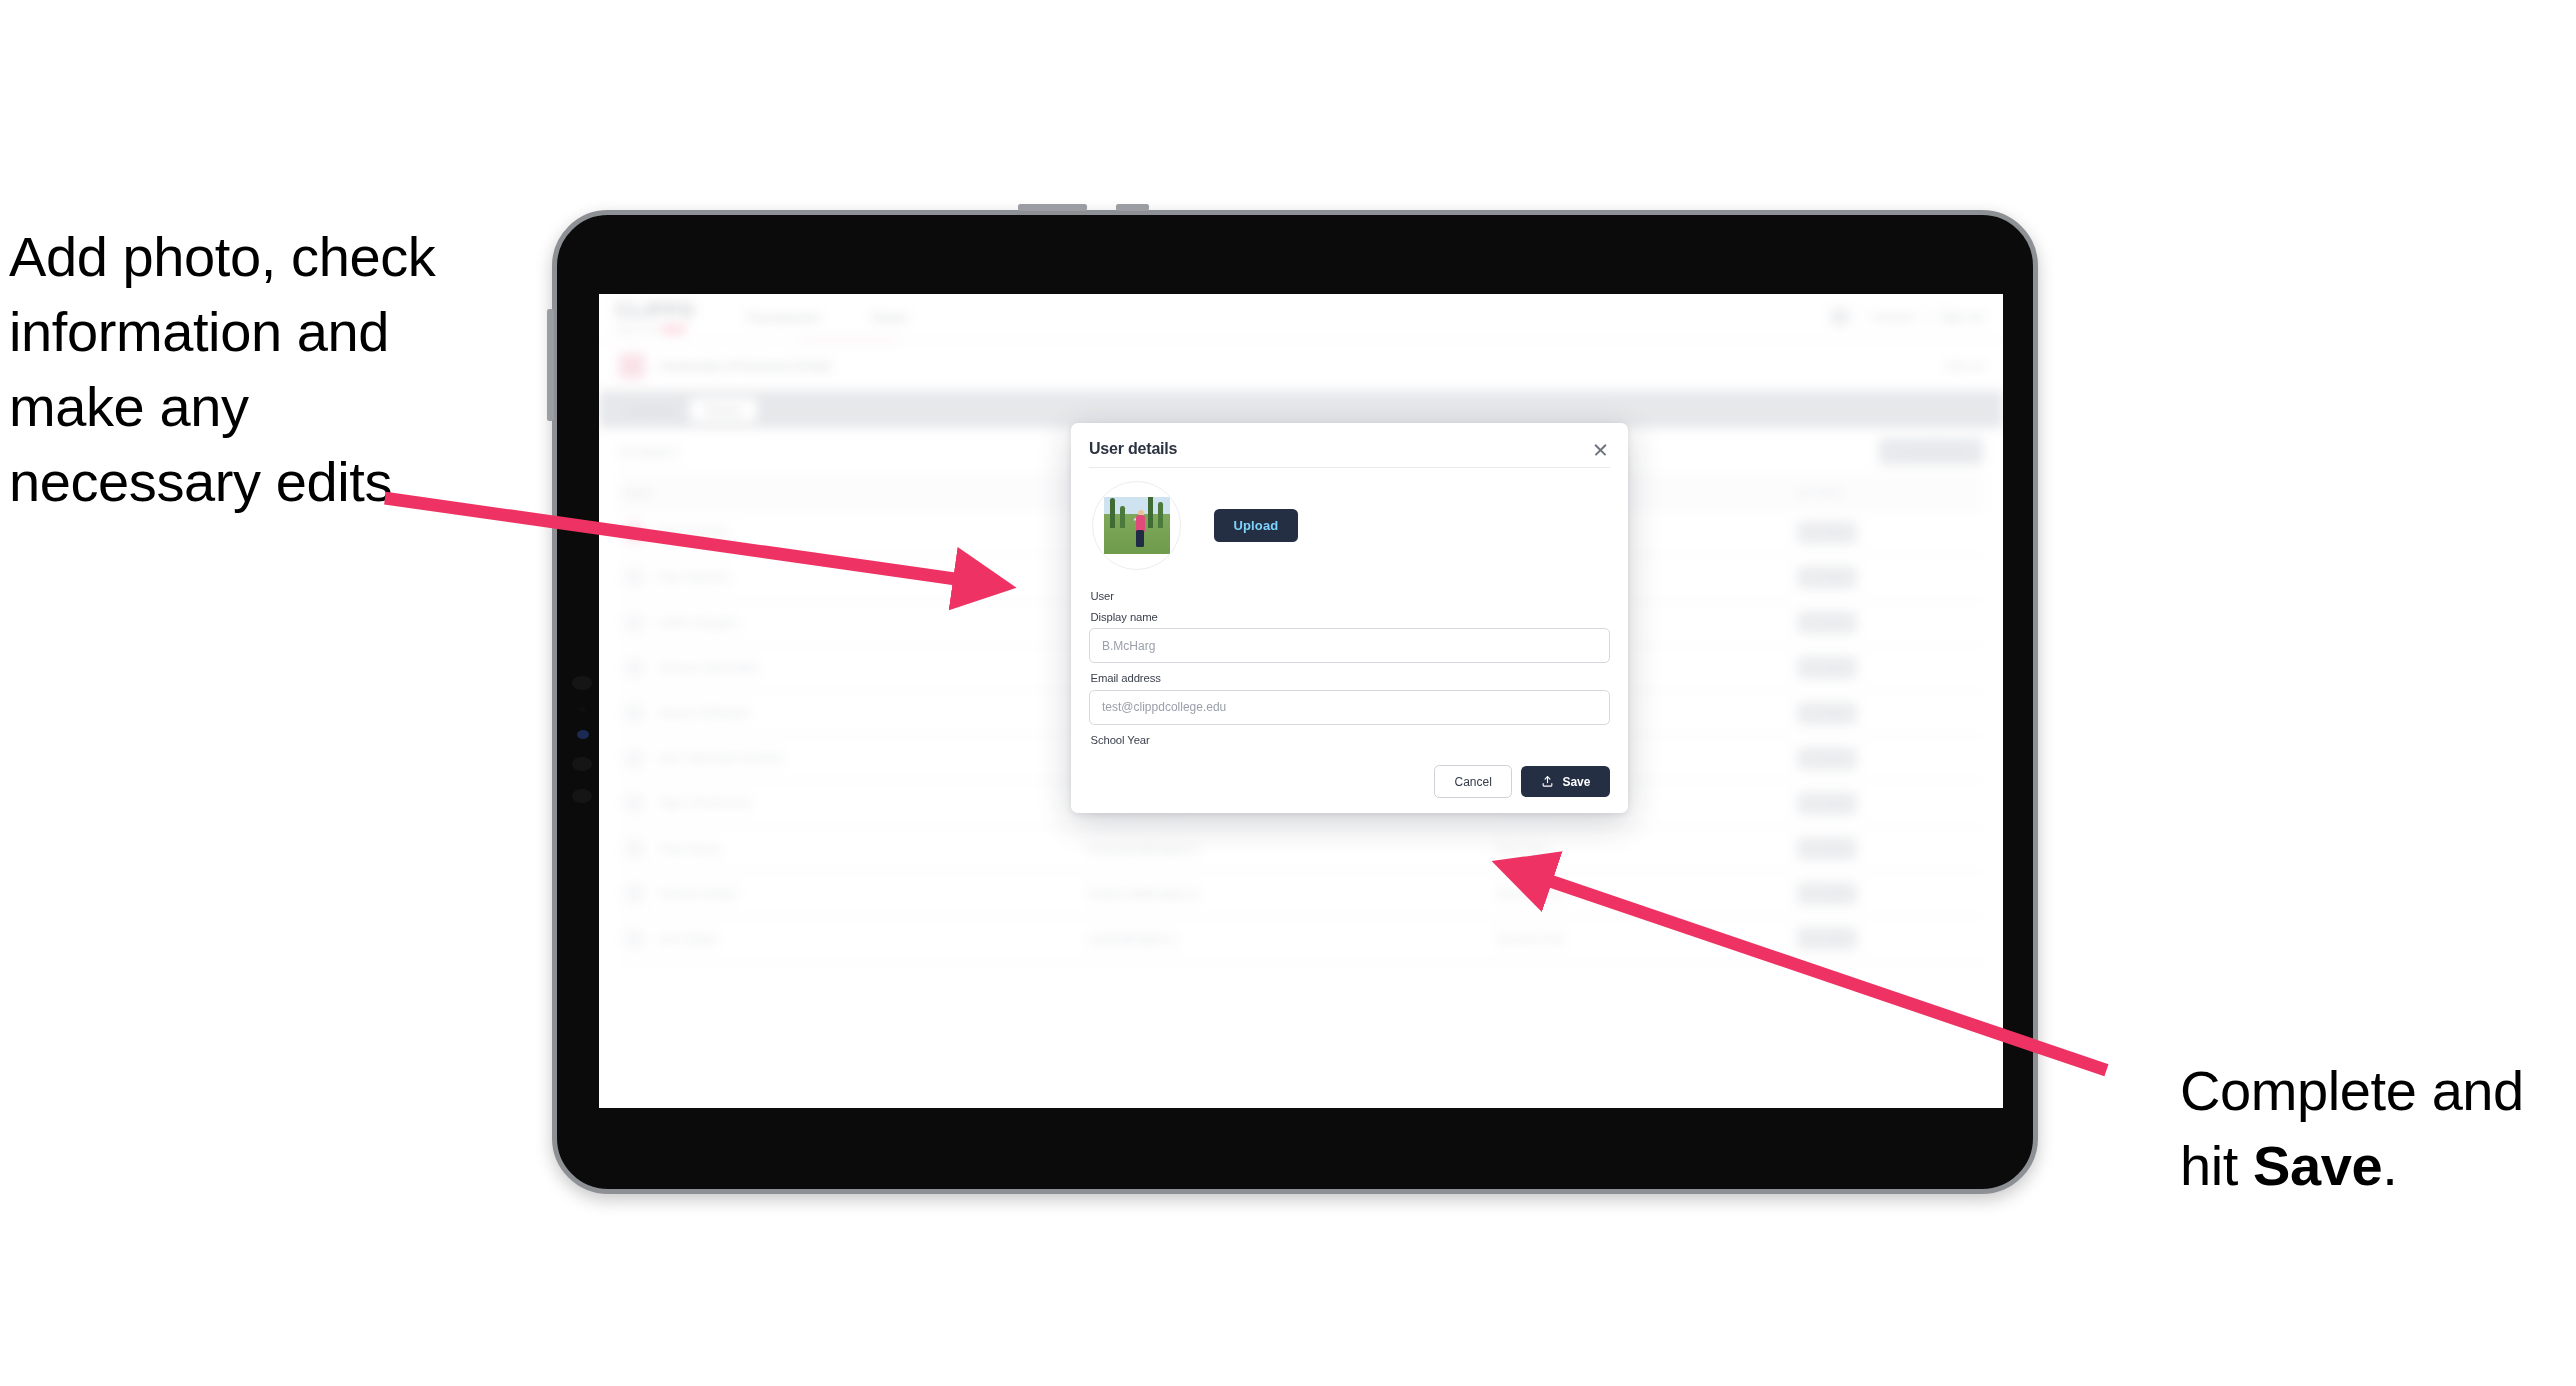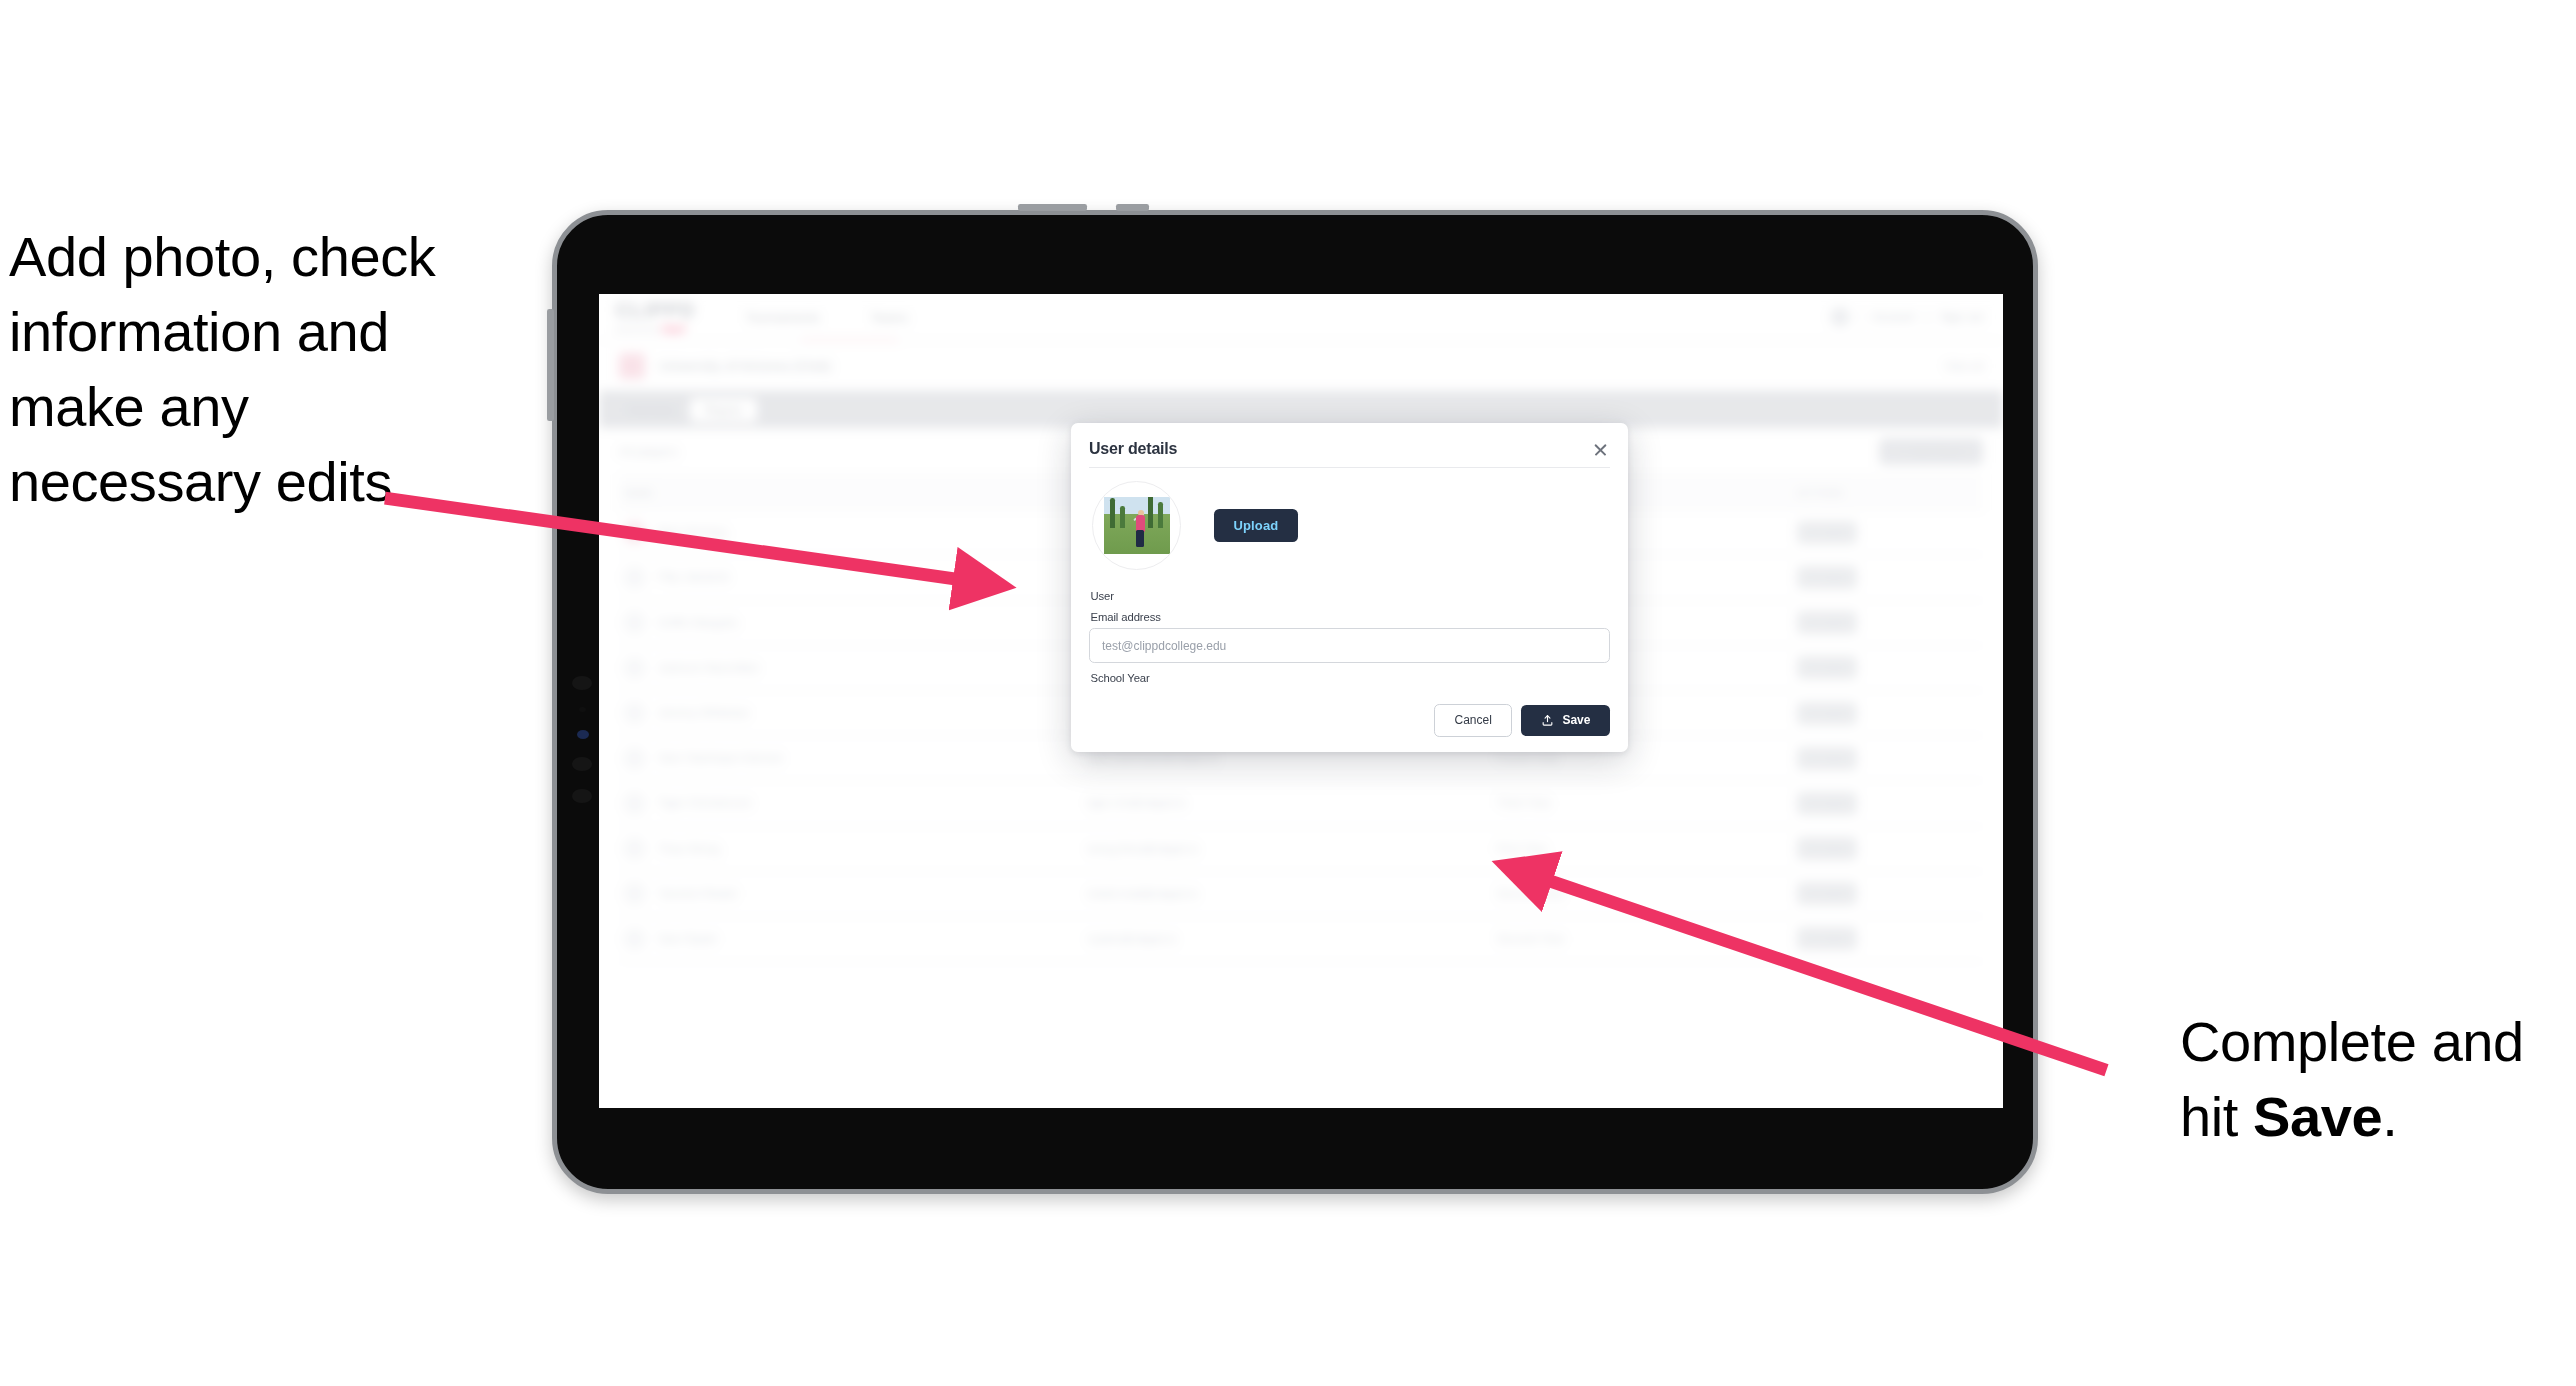--- a/index.html
+++ b/index.html
@@ -29,21 +29,21 @@
   }
   #annotation-left {
     left: 9px;
     top: 219px;
     width: 498px;
     font-size: 56px;
     line-height: 1.34;
   }
   #annotation-right {
     left: 2180px;
-    top: 1004px;
+    top: 1053px;
     width: 385px;
     font-size: 56px;
     line-height: 1.34;
   }
   #annotation-right .strong { font-weight: 700; }
 
   
   .arrow-svg { position: absolute; overflow: visible; }
   #arrow-left-to-modal  { left: 385px; top: 498px; }
   #arrow-right-to-save  { left: 1518px; top: 868px; }
@@ -558,20 +558,24 @@
               <div id="golfer-legs"></div>
             </div>
           </div>
           <div id="upload-button">Upload</div>
         </div>
 
         <div class="field-group">
           <div class="field-label">User</div>
         </div>
 
+        <div class="field-group">
+          <div class="field-label">Display name</div>
+          <div class="field-input">B.McHarg</div>
+        </div>
 
         <div class="field-group">
           <div class="field-label">Email address</div>
           <div class="field-input">test@clippdcollege.edu</div>
         </div>
 
         <div class="field-group">
           <div class="field-label">School Year</div>
         </div>
 

